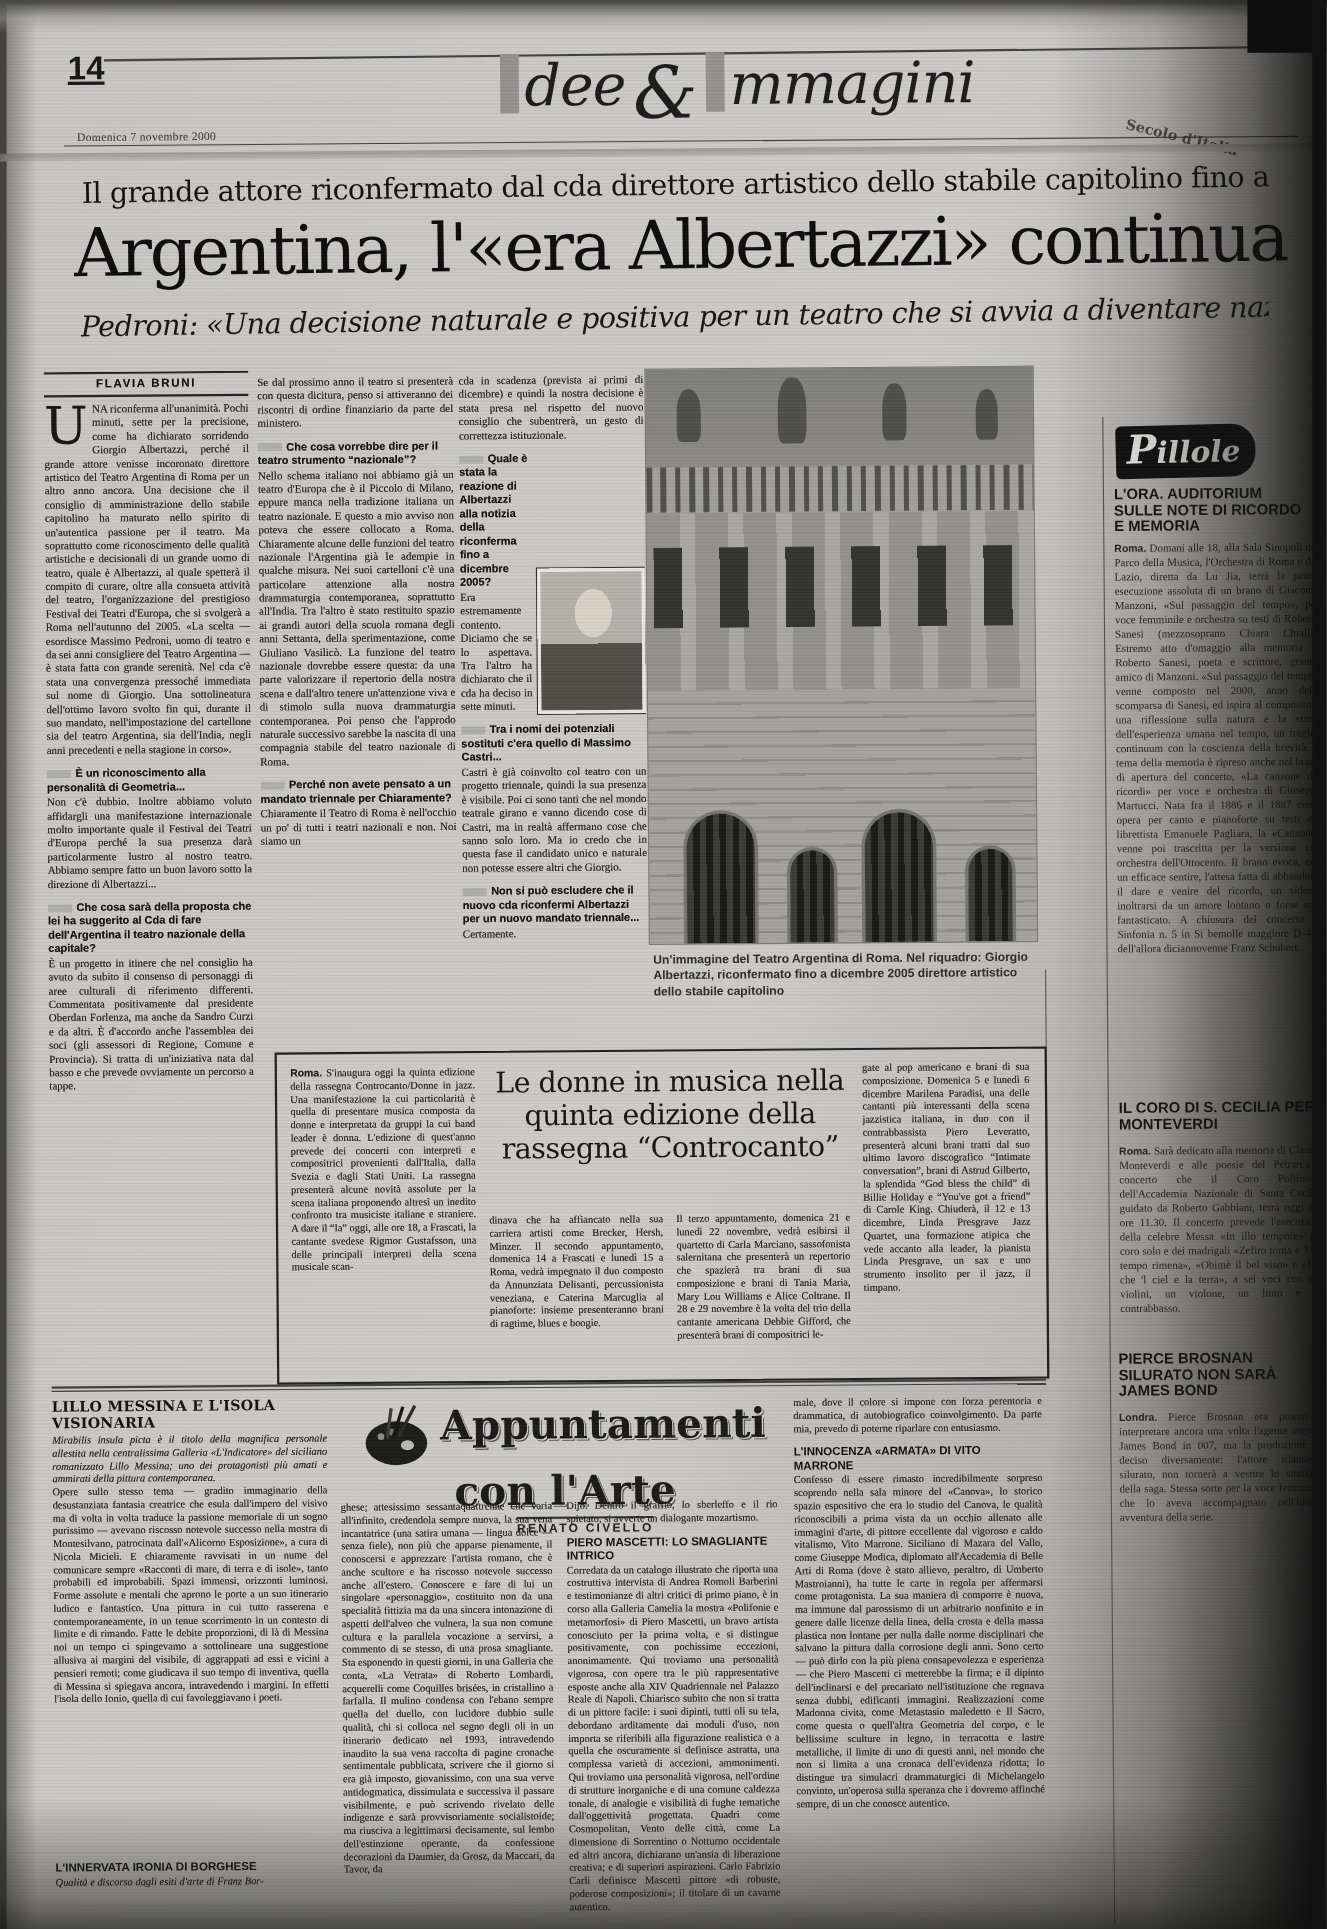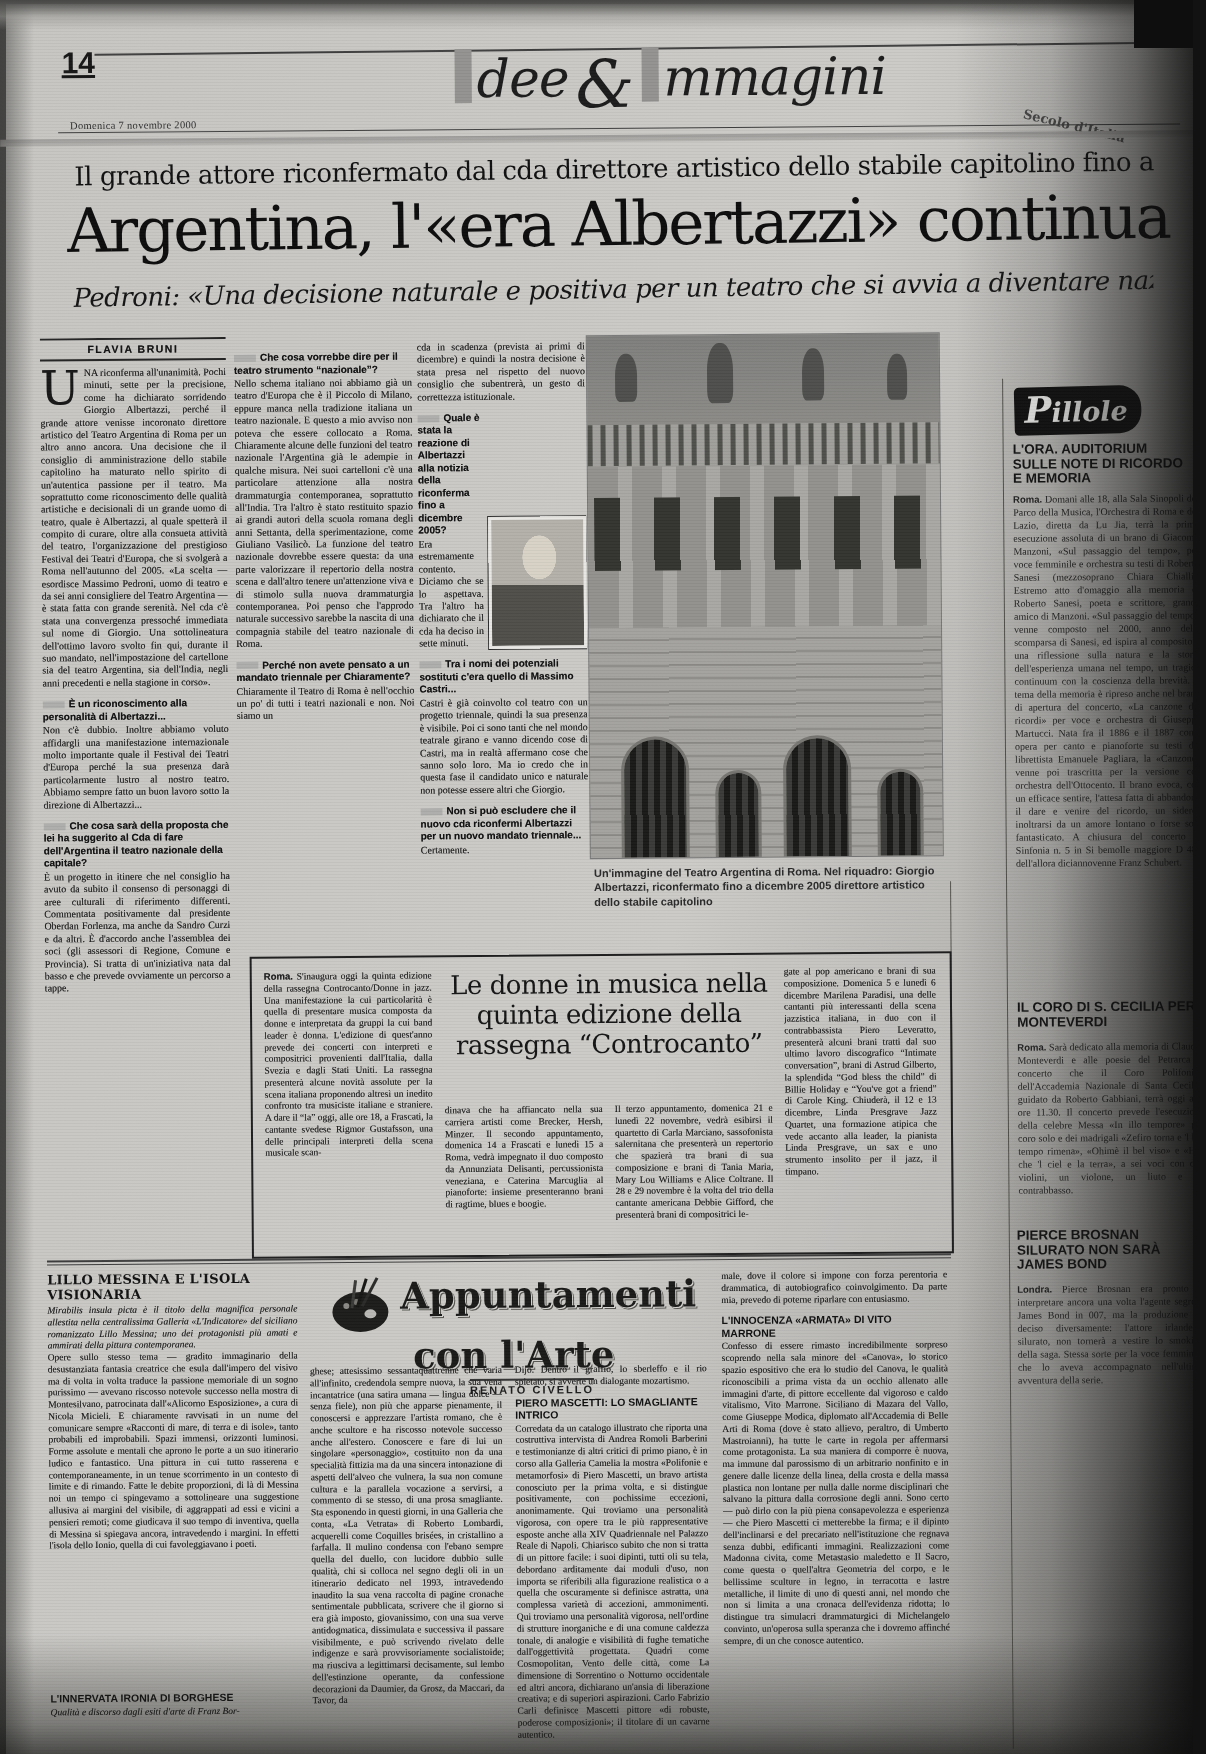--- a/index.html
+++ b/index.html
@@ -110,27 +110,28 @@
       <div class="abs rule" style="left:58px;top:124px;right:20px;height:1px;"></div>
       <div class="abs grayband" style="left:0;top:131px;right:0;height:7px;"></div>
 
       <div class="abs kicker" style="left:74px;top:150px;width:1080px;overflow:hidden;">Il grande attore riconfermato dal cda direttore artistico dello stabile capitolino fino a dicembre 2005</div>
       <div class="abs headline" style="left:66px;top:184px;width:1110px;overflow:hidden;">Argentina, l'«era Albertazzi» continua</div>
       <div class="abs deck" style="left:72px;top:270px;width:1080px;overflow:hidden;">Pedroni: «Una decisione naturale e positiva per un teatro che si avvia a diventare nazionale»</div>
 
       <div class="abs bt" style="left:38px;top:330px;width:186px;height:828px;overflow:hidden;">
         <div class="byline">FLAVIA BRUNI</div>
         <p><span class="dropcap">U</span><span>NA riconferma all'unanimità. Pochi minuti, sette per la precisione, come ha dichiarato sorridendo Giorgio Albertazzi, perché il grande attore venisse incoronato direttore artistico del Teatro Argentina di Roma per un altro anno ancora. Una decisione che il consiglio di amministrazione dello stabile capitolino ha maturato nello spirito di un'autentica passione per il teatro. Ma soprattutto come riconoscimento delle qualità artistiche e decisionali di un grande uomo di teatro, quale è Albertazzi, al quale spetterà il compito di curare, oltre alla consueta attività del teatro, l'organizzazione del prestigioso Festival dei Teatri d'Europa, che si svolgerà a Roma nell'autunno del 2005. «La scelta — esordisce Massimo Pedroni, uomo di teatro e da sei anni consigliere del Teatro Argentina — è stata fatta con grande serenità. Nel cda c'è stata una convergenza pressoché immediata sul nome di Giorgio. Una sottolineatura dell'ottimo lavoro svolto fin qui, durante il suo mandato, nell'impostazione del cartellone sia del teatro Argentina, sia dell'India, negli anni precedenti e nella stagione in corso».</span></p>
-        <div class="q"><span class="qmark"></span><span>È un riconoscimento alla personalità di Albertazzi...</span></div>
+        <div class="q"><span class="qmark"></span><span>È un riconoscimento alla personalità di Geometria...</span></div>
         <p>Non c'è dubbio. Inoltre abbiamo voluto affidargli una manifestazione internazionale molto importante quale il Festival dei Teatri d'Europa perché la sua presenza darà particolarmente lustro al nostro teatro. Abbiamo sempre fatto un buon lavoro sotto la direzione di Albertazzi...</p>
         <div class="q"><span class="qmark"></span><span>Che cosa sarà della proposta che lei ha suggerito al Cda di fare dell'Argentina il teatro nazionale della capitale?</span></div>
         <p>È un progetto in itinere che nel consiglio ha avuto da subito il consenso di personaggi di aree culturali di riferimento differenti. Commentata positivamente dal presidente Oberdan Forlenza, ma anche da Sandro Curzi e da altri. È d'accordo anche l'assemblea dei soci (gli assessori di Regione, Comune e Provincia). Si tratta di un'iniziativa nata dal basso e che prevede ovviamente un percorso a tappe.</p>
       </div>
 
       <div class="abs bt" style="left:232px;top:336px;width:178px;height:625px;overflow:hidden;">
+        <p>Se dal prossimo anno il teatro si presenterà con questa dicitura, penso si attiveranno dei riscontri di ordine finanziario da parte del ministero.</p>
         <div class="q"><span class="qmark"></span><span>Che cosa vorrebbe dire per il teatro strumento “nazionale”?</span></div>
         <p>Nello schema italiano noi abbiamo già un teatro d'Europa che è il Piccolo di Milano, eppure manca nella tradizione italiana un teatro nazionale. E questo a mio avviso non poteva che essere collocato a Roma. Chiaramente alcune delle funzioni del teatro nazionale l'Argentina già le adempie in qualche misura. Nei suoi cartelloni c'è una particolare attenzione alla nostra drammaturgia contemporanea, soprattutto all'India. Tra l'altro è stato restituito spazio ai grandi autori della scuola romana degli anni Settanta, della sperimentazione, come Giuliano Vasilicò. La funzione del teatro nazionale dovrebbe essere questa: da una parte valorizzare il repertorio della nostra scena e dall'altro tenere un'attenzione viva e di stimolo sulla nuova drammaturgia contemporanea. Poi penso che l'approdo naturale successivo sarebbe la nascita di una compagnia stabile del teatro nazionale di Roma.</p>
         <div class="q"><span class="qmark"></span><span>Perché non avete pensato a un mandato triennale per Chiaramente?</span></div>
         <p>Chiaramente il Teatro di Roma è nell'occhio un po' di tutti i teatri nazionali e non. Noi siamo un</p>
       </div>
 
       <div class="abs bt" style="left:415px;top:336px;width:168px;height:625px;overflow:hidden;">
         <p>cda in scadenza (prevista ai primi di dicembre) e quindi la nostra decisione è stata presa nel rispetto del nuovo consiglio che subentrerà, un gesto di correttezza istituzionale.</p>
         <div class="inset"></div>
         <div class="q"><span class="qmark"></span><span>Quale è stata la reazione di Albertazzi alla notizia della riconferma fino a dicembre 2005?</span></div>

